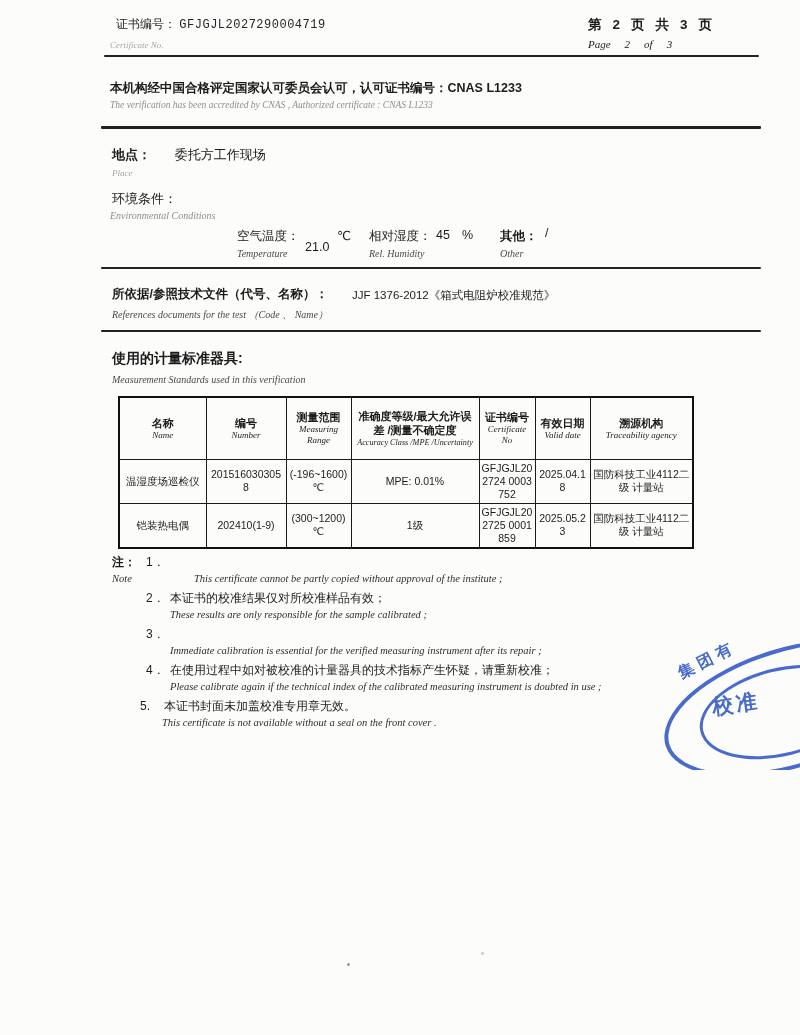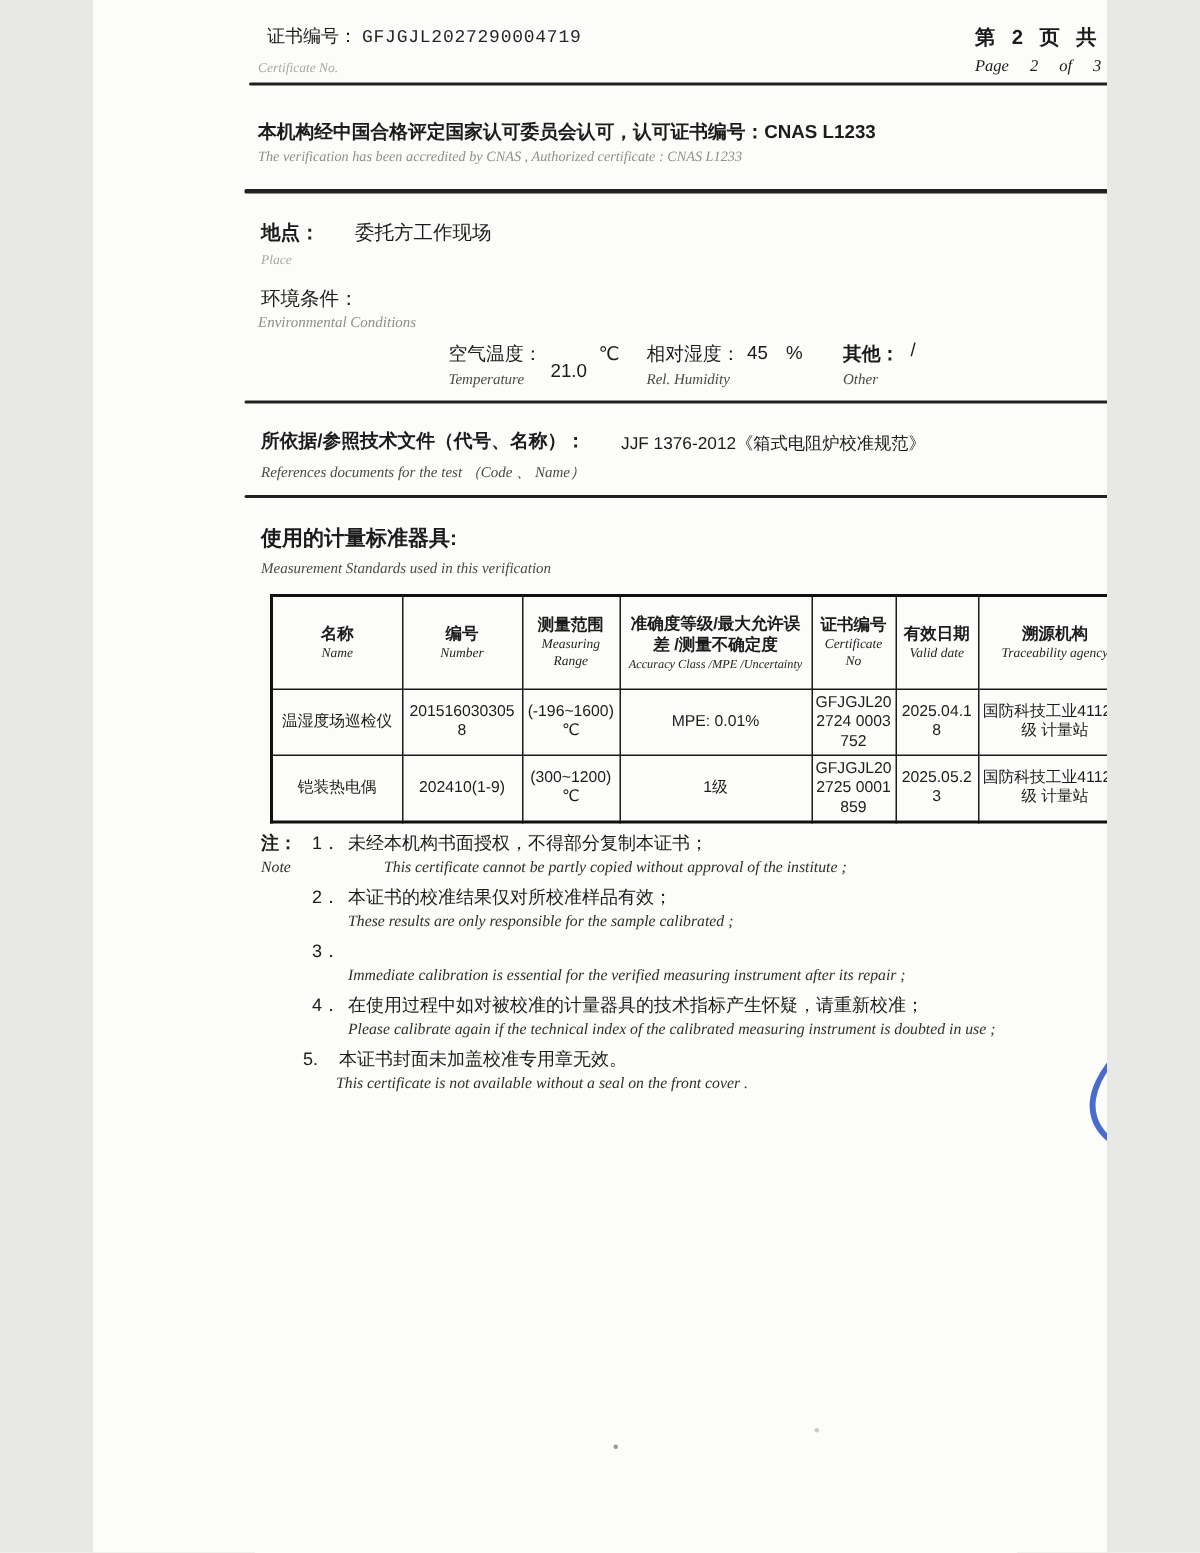--- a/index.html
+++ b/index.html
@@ -1,17 +1,17 @@
 <!DOCTYPE html>
 <html><head>
 <meta charset="utf-8">
 <style>
   html,body{margin:0;padding:0;background:#e8e8e6;}
   .page{
-    position:relative; width:676px; height:1035px; margin:0 auto;
+    position:relative; width:800px; height:1035px; margin:0 auto;
     background:#fcfcfa; overflow:hidden;
     font-family:"Liberation Sans","DejaVu Sans",sans-serif; color:#1c1c1c;
   }
   .en{font-family:"Liberation Serif","DejaVu Serif",serif; font-style:italic;}
   .faint{color:#a9a9a2;}
   .mid{color:#4a4a46;}
   .rule{position:absolute; background:#222; height:2px; border-radius:1px;}
   .abs{position:absolute; white-space:nowrap;}
   .b{font-weight:bold;}
 
@@ -202,21 +202,20 @@
     </tr>
   </tbody>
     </table>
 
   <div class="notes">
 
     <div class="note-item">
       <div class="nrow">
         <span class="n-l">注：</span>
         <span class="n-n">1．</span>
-        <span>未经本机构书面授权，不得部分复制本证书；</span>
       </div>
       <div class="nrow-en">
         <span class="n-le en" style="font-style:italic;">Note</span>
         <span class="en">This certificate cannot be partly copied without approval of the institute ;</span>
       </div>
     </div>
 
     <div class="note-item">
       <div class="nrow">
           <span class="n-l"></span>

